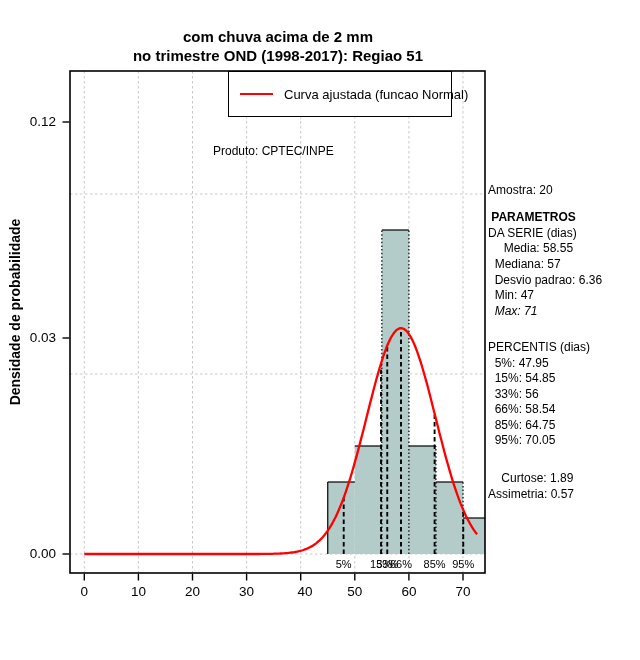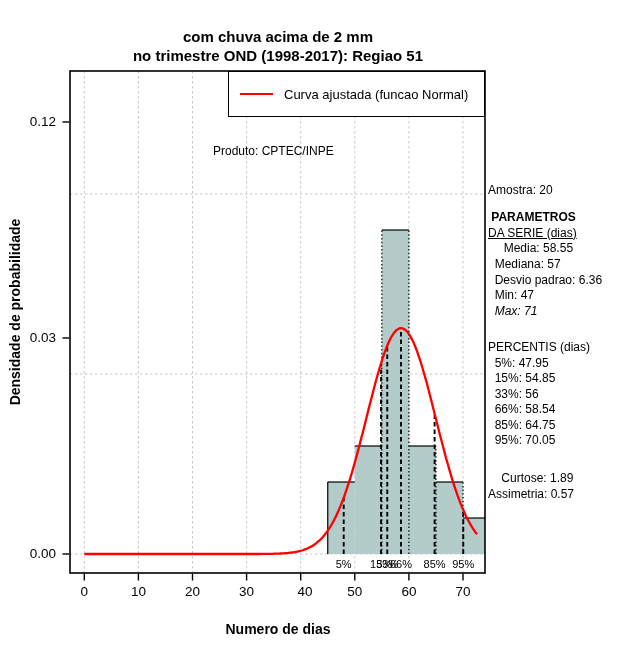--- a/index.html
+++ b/index.html
@@ -1,21 +1,21 @@
 <!DOCTYPE html>
 <html><head>
 <meta charset="utf-8">
 <style>
   html,body{margin:0;padding:0;background:#ffffff;}
   body{width:640px;height:660px;font-family:"Liberation Sans",sans-serif;color:#000;}
   .canvas{position:relative;width:640px;height:660px;overflow:hidden;background:#fff;}
   .title-line{position:absolute;left:0;width:556px;text-align:center;font-weight:bold;font-size:15px;line-height:19px;}
   #t1{top:8px;} #t2{top:27px;} #t3{top:46px;}
   #plot-svg{position:absolute;left:0;top:0;}
-  .legend{position:absolute;left:228px;top:71px;width:257px;height:46px;border:1.6px solid #000;
+  .legend{position:absolute;left:228px;top:71px;width:224px;height:46px;border:1.6px solid #000;
           background:#fff;box-sizing:border-box;display:flex;flex-direction:column;justify-content:center;padding-left:11px;}
   .legend-row{display:flex;align-items:center;height:19px;}
   .legend-swatch{display:inline-block;width:33px;height:2.6px;margin-right:11px;flex:0 0 auto;}
   .legend-label{font-size:13px;white-space:nowrap;}
   .produto{position:absolute;left:213px;top:144px;font-size:12px;}
   .stats-line{position:absolute;left:488px;font-size:12px;white-space:pre;line-height:13px;}
   .xlab{position:absolute;left:0;top:621px;width:556px;text-align:center;font-weight:bold;font-size:14px;}
   .ylab{position:absolute;left:-134px;top:303px;width:300px;height:18px;text-align:center;
         font-weight:bold;font-size:14px;transform:rotate(-90deg);}
   .tick-label-x{position:absolute;top:584px;width:44px;text-align:center;font-size:13.5px;}
@@ -85,38 +85,37 @@
       <span class="legend-swatch" style="background-color: rgb(255, 0, 0);"></span>
       <span class="legend-label">Curva ajustada (funcao Normal)</span>
     </div>
   </div>
 
   <div class="produto">Produto: CPTEC/INPE</div>
 
   <div id="stats-panel">
       <div class="stats-line" style="top: 184px;">Amostra: 20</div>
       <div class="stats-line" style="top: 211px; font-weight: bold;"> PARAMETROS</div>
-      <div class="stats-line" style="top: 226.5px; text-decoration: underline;">DA SERIE (dias)</div>
+      <div class="stats-line" style="top: 226.5px;">DA SERIE (dias)</div>
       <div class="stats-line" style="top: 242px; margin-left: 9px;">  Media: 58.55</div>
       <div class="stats-line" style="top: 258px;">  Mediana: 57</div>
       <div class="stats-line" style="top: 273.5px;">  Desvio padrao: 6.36</div>
       <div class="stats-line" style="top: 289px;">  Min: 47</div>
       <div class="stats-line" style="top: 304.5px; font-style: italic;">  Max: 71</div>
       <div class="stats-line" style="top: 341px;">PERCENTIS (dias)</div>
       <div class="stats-line" style="top: 356.5px;">  5%: 47.95</div>
       <div class="stats-line" style="top: 372px;">  15%: 54.85</div>
       <div class="stats-line" style="top: 387.5px;">  33%: 56</div>
       <div class="stats-line" style="top: 403px;">  66%: 58.54</div>
       <div class="stats-line" style="top: 418.5px;">  85%: 64.75</div>
       <div class="stats-line" style="top: 434px;">  95%: 70.05</div>
       <div class="stats-line" style="top: 471.5px;">    Curtose: 1.89</div>
       <div class="stats-line" style="top: 487.5px;">Assimetria: 0.57</div>
     </div>
 
-  <div class="xlab">Numero de dias</div>
   <div class="ylab">Densidade de probabilidade</div>
 
   <div id="tick-labels">
       <div class="tick-label-x" style="left: 62.3px;">0</div>
       <div class="tick-label-x" style="left: 116.4px;">10</div>
       <div class="tick-label-x" style="left: 170.5px;">20</div>
       <div class="tick-label-x" style="left: 224.6px;">30</div>
       <div class="tick-label-x" style="left: 283px;">40</div>
       <div class="tick-label-x" style="left: 332.8px;">50</div>
       <div class="tick-label-x" style="left: 386.9px;">60</div>

